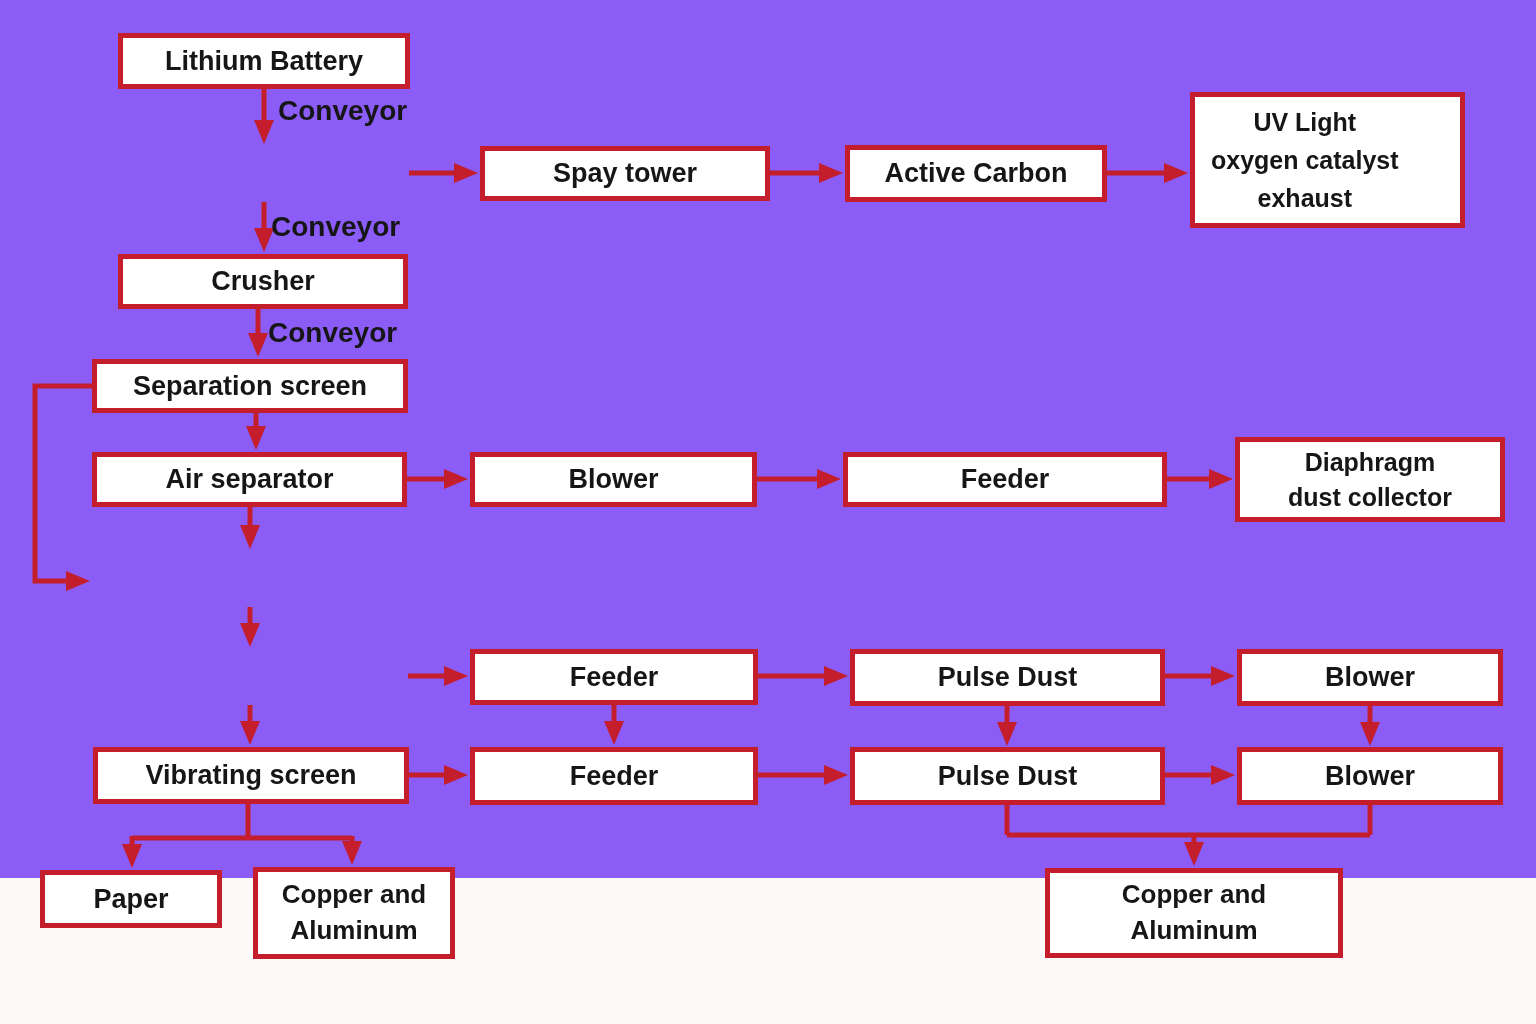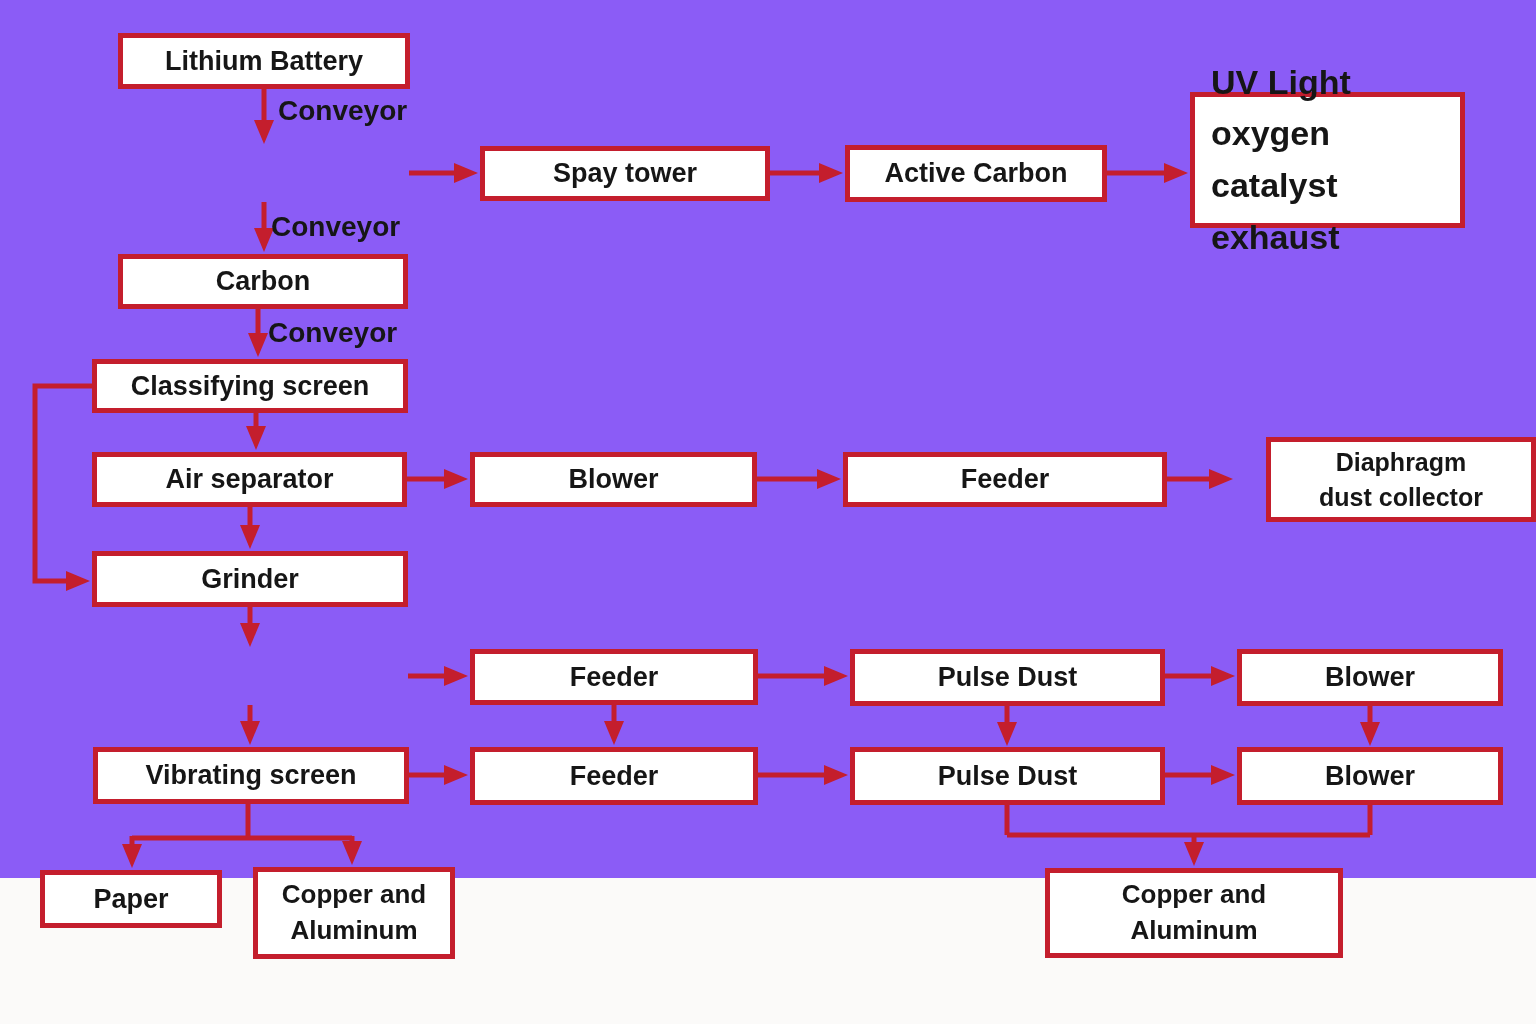--- a/index.html
+++ b/index.html
@@ -38,36 +38,35 @@
     font-weight:bold;
     font-size:27px;
   }
   .node .lbl{
     white-space:pre-line;
     line-height:1.35;
     padding:0 6px;
   }
   .node.uv{
     justify-content:flex-start;
-    text-align:left;
-    font-size:34px;
+    text-align:center;
+    font-size:25px;
   }
   .node.uv .lbl{
     padding-left:16px;
     line-height:1.52;
   }
   .node.two-line{
     font-size:26px;
   }
   .node.two-line .lbl{
     line-height:1.38;
   }
   .node.diaphragm{
     font-size:25px;
-    margin-left:31px;
   }
   .edge-label{
     position:absolute;
     color:#161616;
     font-weight:bold;
     font-size:28px;
     white-space:nowrap;
   }
 </style>
 </head>
@@ -131,49 +130,46 @@
 
   <div class="node uv" style="left:1190px;top:92px;width:275px;height:136px">
     <span class="lbl">UV Light
 oxygen catalyst
 exhaust</span>
   </div>
 
   <div class="edge-label" style="left:271px;top:211px">Conveyor</div>
 
   <div class="node" style="left:118px;top:254px;width:290px;height:55px">
-    <span class="lbl">Carbon</span>
+    <span class="lbl">Crusher</span>
   </div>
 
   <div class="edge-label" style="left:268px;top:317px">Conveyor</div>
 
   <div class="node" style="left:92px;top:359px;width:316px;height:54px">
-    <span class="lbl">Classifying screen</span>
+    <span class="lbl">Separation screen</span>
   </div>
 
   <div class="node" style="left:92px;top:452px;width:315px;height:55px">
     <span class="lbl">Air separator</span>
   </div>
 
   <div class="node" style="left:470px;top:452px;width:287px;height:55px">
     <span class="lbl">Blower</span>
   </div>
 
   <div class="node" style="left:843px;top:452px;width:324px;height:55px">
     <span class="lbl">Feeder</span>
   </div>
 
   <div class="node two-line diaphragm" style="left:1235px;top:437px;width:270px;height:85px">
     <span class="lbl">Diaphragm
 dust collector</span>
   </div>
 
-  <div class="node" style="left:92px;top:551px;width:316px;height:56px">
-    <span class="lbl">Grinder</span>
-  </div>
 
 
   <div class="node" style="left:470px;top:649px;width:288px;height:56px">
     <span class="lbl">Feeder</span>
   </div>
 
   <div class="node" style="left:850px;top:649px;width:315px;height:57px">
     <span class="lbl">Pulse Dust</span>
   </div>
 

